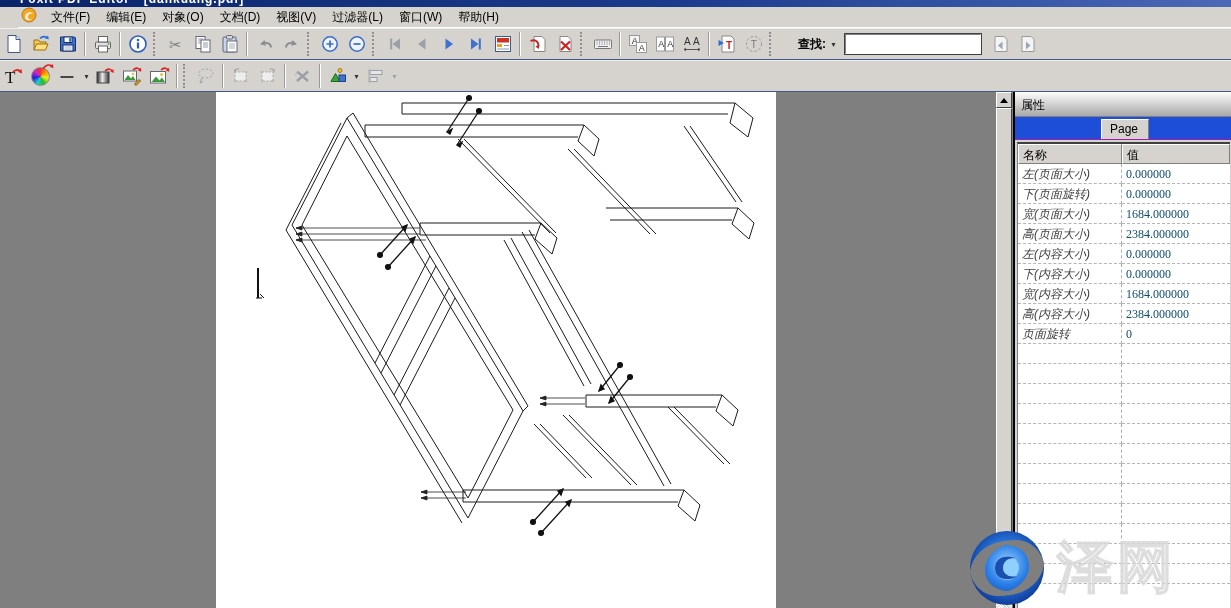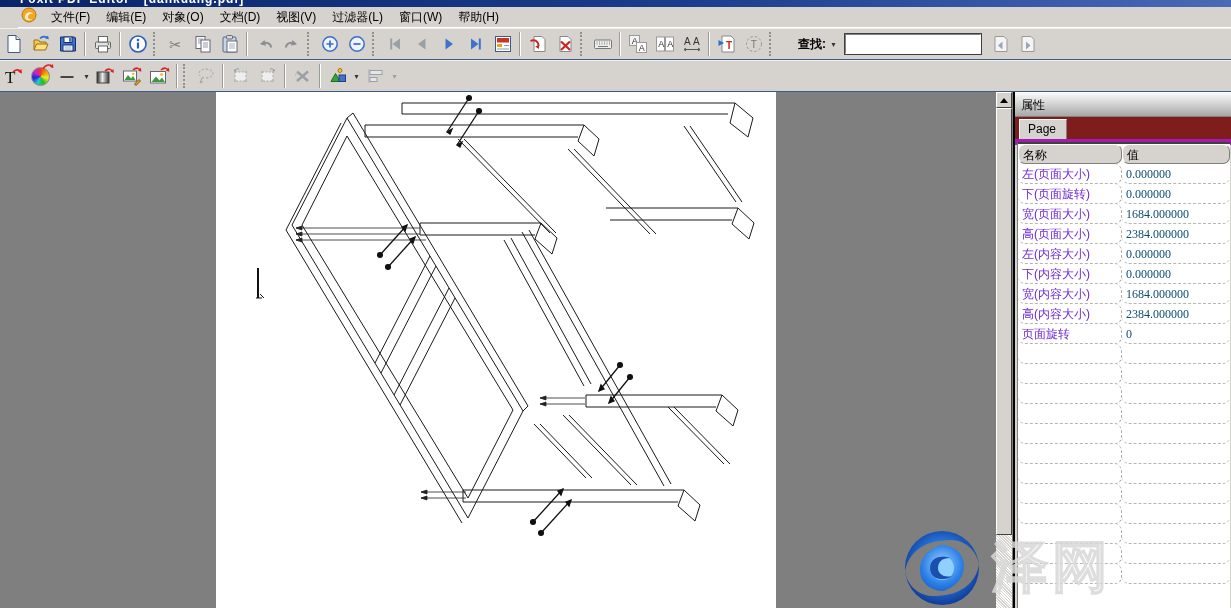--- a/index.html
+++ b/index.html
@@ -48,35 +48,35 @@
   .sb-up{top:0;}
   .arrow-up{width:0;height:0;border-left:4px solid transparent;border-right:4px solid transparent;
             border-bottom:5px solid #000;}
   .sb-thumb{position:absolute;left:0;top:16px;width:16px;height:427px;background:#d6d3ce;
             border:1px solid;border-color:#fff #404040 #404040 #fff;box-sizing:border-box;}
   
   .panel{position:absolute;left:1013px;top:0;width:218px;height:528px;background:#d6d3ce;
          border-left:2px solid #000;box-sizing:border-box;}
   .panel-caption{height:22px;background:linear-gradient(#fdfdfd,#a8a8a8);
                  display:flex;align-items:flex-end;padding:0 0 2px 6px;border-bottom:1px solid #808080;}
-  .tabrow{height:22px;display:flex;align-items:flex-end;border-bottom:6px solid #a21caf;background:#7f1d1d;}
+  .tabrow{height:22px;display:flex;align-items:flex-end;border-bottom:1px solid #a21caf;background:#1d4ed8;justify-content:center;}
   .tab{background:#d6d3ce;border:1px solid;border-color:#fff #808080 #d6d3ce #fff;
        border-bottom:none;padding:2px 10px 3px 8px;margin-left:4px;font-size:12px;}
   .grid{position:absolute;left:2px;right:1px;top:50px;bottom:0;background:#fff;
         border-top:2px solid #404040;border-left:1px solid #808080;overflow:hidden;}
   .grow{display:flex;height:20px;line-height:20px;}
   .gh .cell{background:#d6d3ce;border:1px solid;border-color:#fff #808080 #808080 #fff;
             font-weight:normal;color:#000;}
-  .cell{box-sizing:border-box;padding:0 4px;font-size:12px;overflow:hidden;white-space:nowrap;border-radius:7px;}
+  .cell{box-sizing:border-box;padding:0 4px;font-size:12px;overflow:hidden;white-space:nowrap;}
   .cname{width:104px;flex:0 0 auto;}
   .cval{flex:1 1 auto;}
-  .gr .cname{color:#6d28d9;border-right:1px dashed #aaa;border-bottom:1px dashed #b5b5b5;}
+  .gr .cname{color:#404040;border-right:1px dashed #aaa;border-bottom:1px dashed #b5b5b5;font-style:italic;}
   .gr .cval{color:#0c4a6e;border-bottom:1px dashed #b5b5b5;font-family:Liberation Serif, serif;}
   
-  .watermark{position:absolute;left:896px;top:436px;width:220px;height:80px;pointer-events:none;}
+  .watermark{position:absolute;left:961px;top:436px;width:220px;height:80px;pointer-events:none;}
   .wm-text{position:absolute;left:96px;top:2px;font-size:56px;font-weight:bold;letter-spacing:4px;
            color:transparent;-webkit-text-stroke:1.5px #d8d8d8;opacity:.85;white-space:nowrap;}
   .cursor-mark{position:absolute;left:42px;top:176px;}
 </style>
 </head>
 <body>
 
 <div class="app">
 
   <div class="titlebar">

